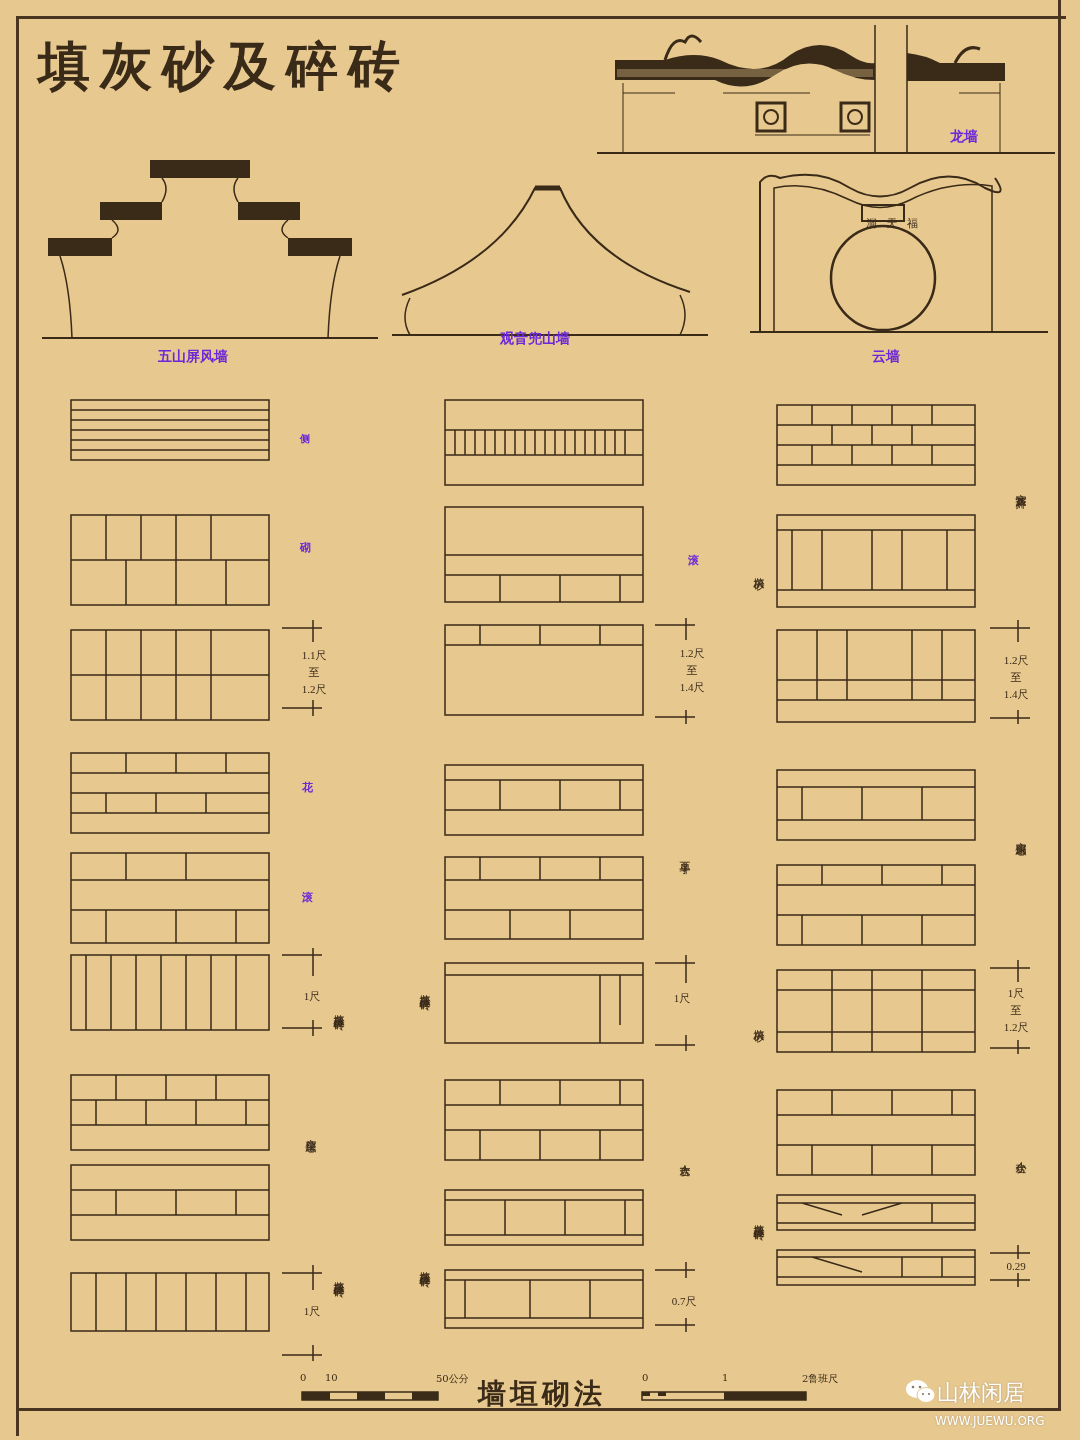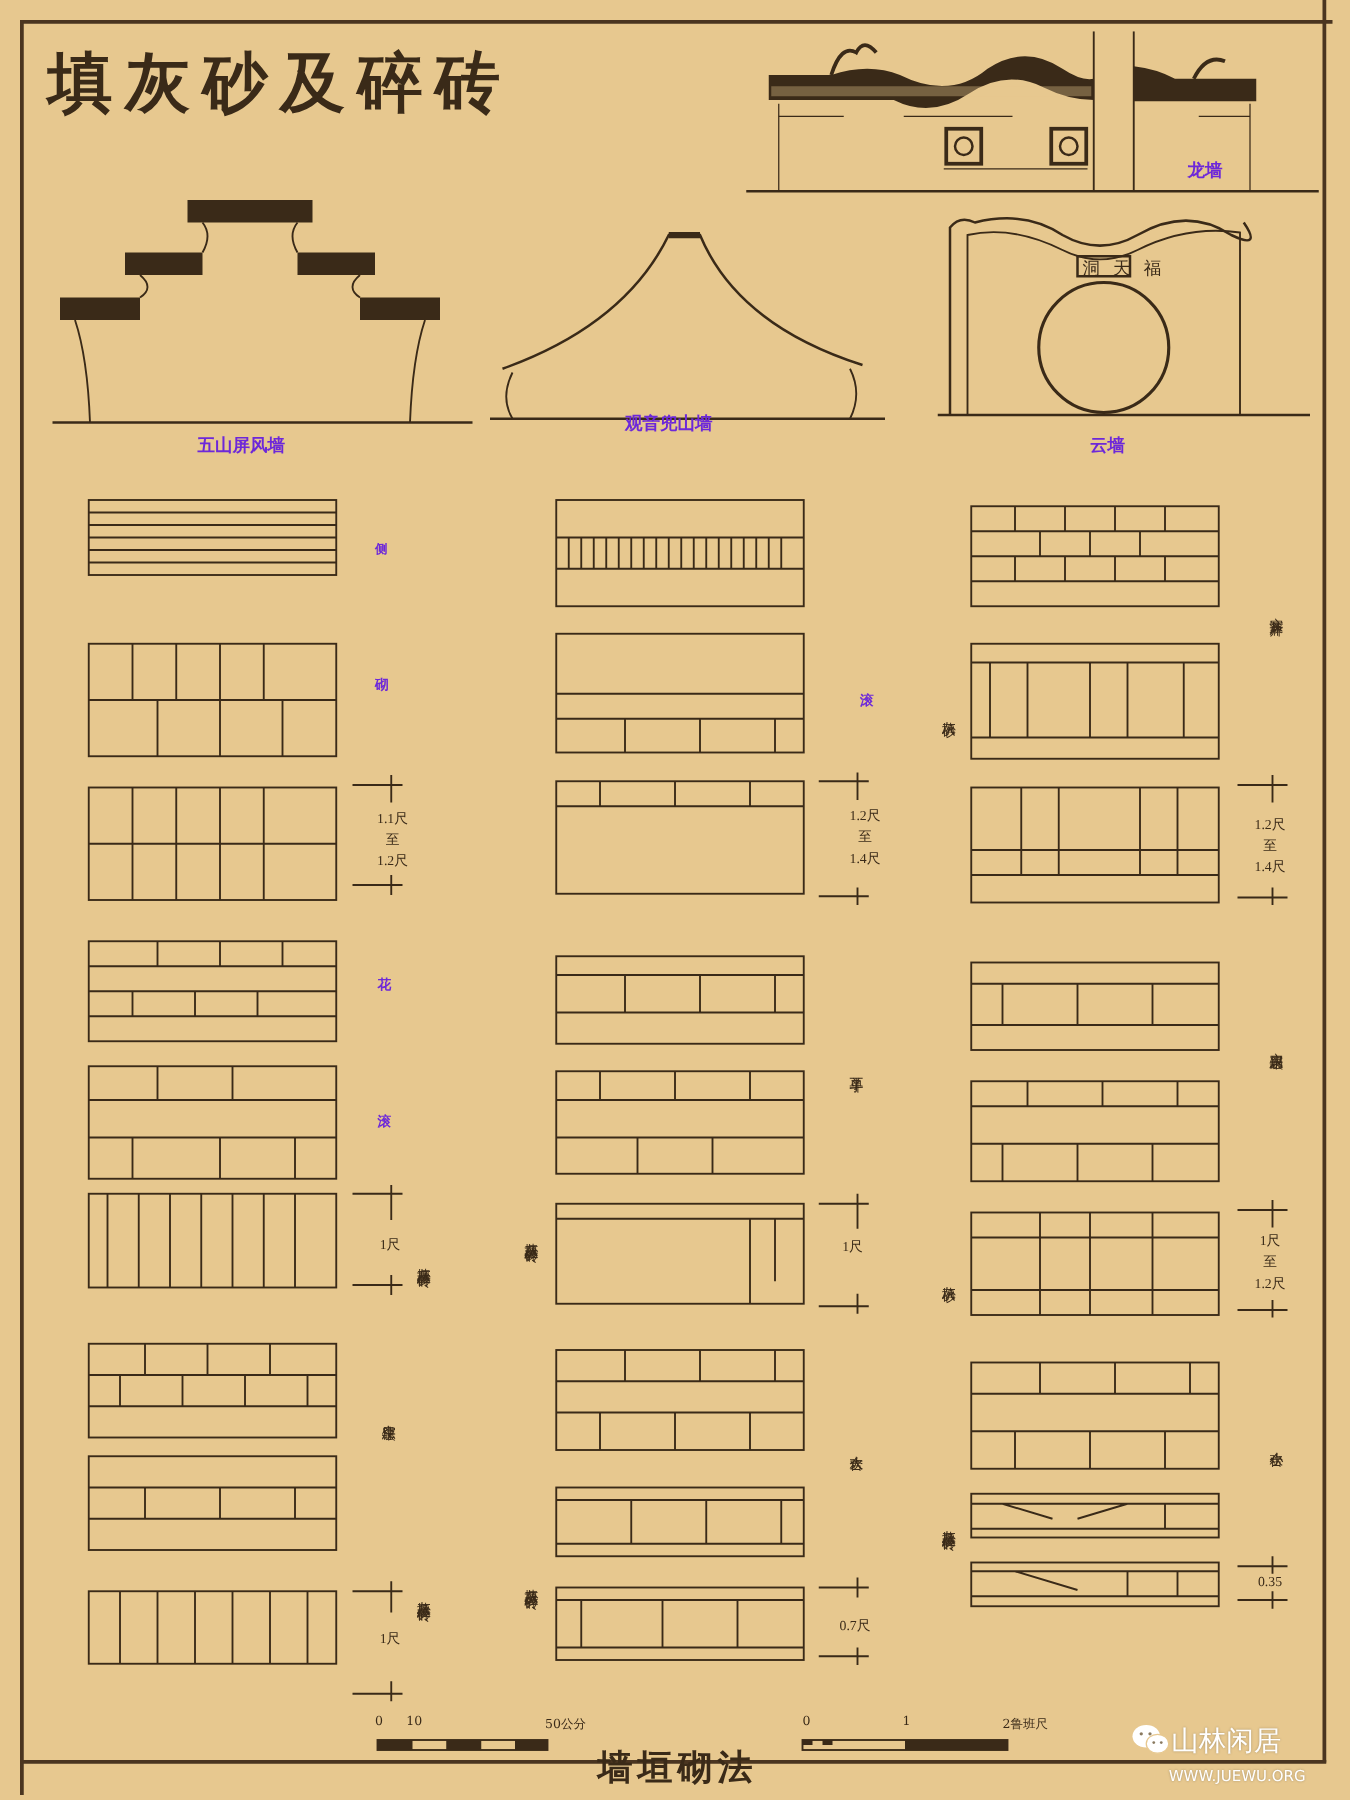--- a/index.html
+++ b/index.html
@@ -5,21 +5,21 @@
   html,body{margin:0;padding:0;}
   body{width:1080px;height:1440px;background:#e7c88f;position:relative;overflow:hidden;font-family:"DejaVu Serif",serif;color:#3a2a18;}
   .frame{position:absolute;left:16px;top:16px;width:1050px;height:1420px;border-left:3px solid #4a3520;border-top:3px solid #4a3520;box-sizing:border-box;}
   .frame-right{position:absolute;left:1058px;top:0;width:3px;height:1410px;background:#4a3520;}
   .frame-bottom{position:absolute;left:16px;top:1408px;width:1045px;height:3px;background:#4a3520;}
   .title{position:absolute;left:38px;top:32px;font-size:52px;font-weight:bold;letter-spacing:10px;color:#3a2a18;font-family:"DejaVu Sans",sans-serif;}
   .label{position:absolute;font-size:14px;font-weight:bold;color:#6d28d9;}
   .vlabel{position:absolute;font-size:11px;writing-mode:vertical-rl;letter-spacing:1px;color:#3a2a18;}
   .dim{position:absolute;font-size:11px;color:#3a2a18;text-align:center;width:40px;line-height:17px;font-family:Liberation Serif, serif;}
   svg{position:absolute;}
-  .sub-title{position:absolute;left:478px;top:1375px;font-size:28px;font-weight:bold;letter-spacing:4px;font-family:"DejaVu Sans",sans-serif;margin-top:20px;}
+  .sub-title{position:absolute;left:478px;top:1375px;font-size:28px;font-weight:bold;letter-spacing:4px;font-family:"DejaVu Sans",sans-serif;}
   .scale-lbl{position:absolute;font-size:10px;}
   .wm{position:absolute;left:905px;top:1378px;color:#fff;font-family:"DejaVu Sans",sans-serif;}
   .wm-name{position:absolute;left:32px;top:0;font-size:22px;white-space:nowrap;text-shadow:0 0 2px rgba(0,0,0,.3);}
   .wm-url{position:absolute;left:30px;top:36px;font-size:12px;white-space:nowrap;text-shadow:0 0 2px rgba(0,0,0,.3);}
 </style>
 </head>
 <body>
 
 <div class="frame"></div>
 <div class="frame-right"></div>
@@ -68,21 +68,21 @@
 </svg>
 <div class="label" style="left:500px;top:330px">观音兜山墙</div>
 
 <svg style="left:750px;top:160px" width="300" height="180" viewBox="0 0 300 180">
   <line x1="0" y1="172" x2="298" y2="172" stroke="#3a2a18" stroke-width="2"></line>
   <path d="M10,172 L10,22 Q18,12 30,18 Q70,8 100,28 Q130,45 160,28 Q200,5 235,28 Q260,40 245,18" fill="none" stroke="#3a2a18" stroke-width="2"></path>
   <path d="M24,172 L24,28 Q60,20 100,40 Q130,55 160,40 Q200,20 242,26 L242,172" fill="none" stroke="#3a2a18" stroke-width="1.5"></path>
   <circle cx="133" cy="118" r="52" fill="none" stroke="#3a2a18" stroke-width="2.5"></circle>
   <rect x="112" y="45" width="42" height="16" fill="none" stroke="#3a2a18" stroke-width="2"></rect>
 </svg>
-<div style="position:absolute;left:866px;top:206px;font-size:14px;letter-spacing:3px">洞 天 福</div>
+<div style="position:absolute;left:866px;top:216px;font-size:11px;letter-spacing:3px">洞 天 福</div>
 <div class="label" style="left:872px;top:348px">云墙</div>
 
 <svg style="left:66px;top:395px" width="210" height="940" viewBox="0 0 210 940">
   <g stroke="#3a2a18" fill="none" stroke-width="1.5">
     <rect x="5" y="5" width="198" height="60"></rect>
     <path d="M5,15h198M5,25h198M5,35h198M5,45h198M5,55h198"></path>
     <rect x="5" y="120" width="198" height="90"></rect>
       <path d="M5,165h198M40,120v45M75,120v45M110,120v45M145,120v45M60,165v45M110,165v45M160,165v45"></path>
     <rect x="5" y="235" width="198" height="90"></rect>
       <path d="M5,280h198M40,235v90M75,235v90M110,235v90M145,235v90"></path>
@@ -185,21 +185,21 @@
 </div>
 <div class="vlabel" style="left:1012px;top:833px">实扁镶思</div>
 <div class="dim" style="left:996px;top:985px">
   <div>1尺</div>
   <div>至</div>
   <div>1.2尺</div>
 </div>
 <div class="vlabel" style="left:750px;top:1020px">填灰砂</div>
 <div class="vlabel" style="left:1012px;top:1152px">小合欢</div>
 <div class="vlabel" style="left:750px;top:1215px">填灰砂及碎砖</div>
-<div class="dim" style="left:996px;top:1258px">0.35</div>
+<div class="dim" style="left:996px;top:1258px">0.29</div>
 
 <svg style="left:0;top:0" width="1080" height="1440" viewBox="0 0 1080 1440">
   <g stroke="#3a2a18" stroke-width="1.5">
     <path d="M282,628h40M313,620v22M282,708h40M313,700v16"></path>
     <path d="M282,955h40M313,948v28M282,1028h40M313,1020v16"></path>
     <path d="M282,1273h40M313,1265v25M282,1355h40M313,1345v16"></path>
     <path d="M655,625h40M686,618v22M655,717h40M686,710v14"></path>
     <path d="M655,963h40M686,955v28M655,1045h40M686,1035v16"></path>
     <path d="M655,1270h40M686,1262v16M655,1325h40M686,1318v14"></path>
     <path d="M990,628h40M1018,620v22M990,718h40M1018,710v14"></path>

